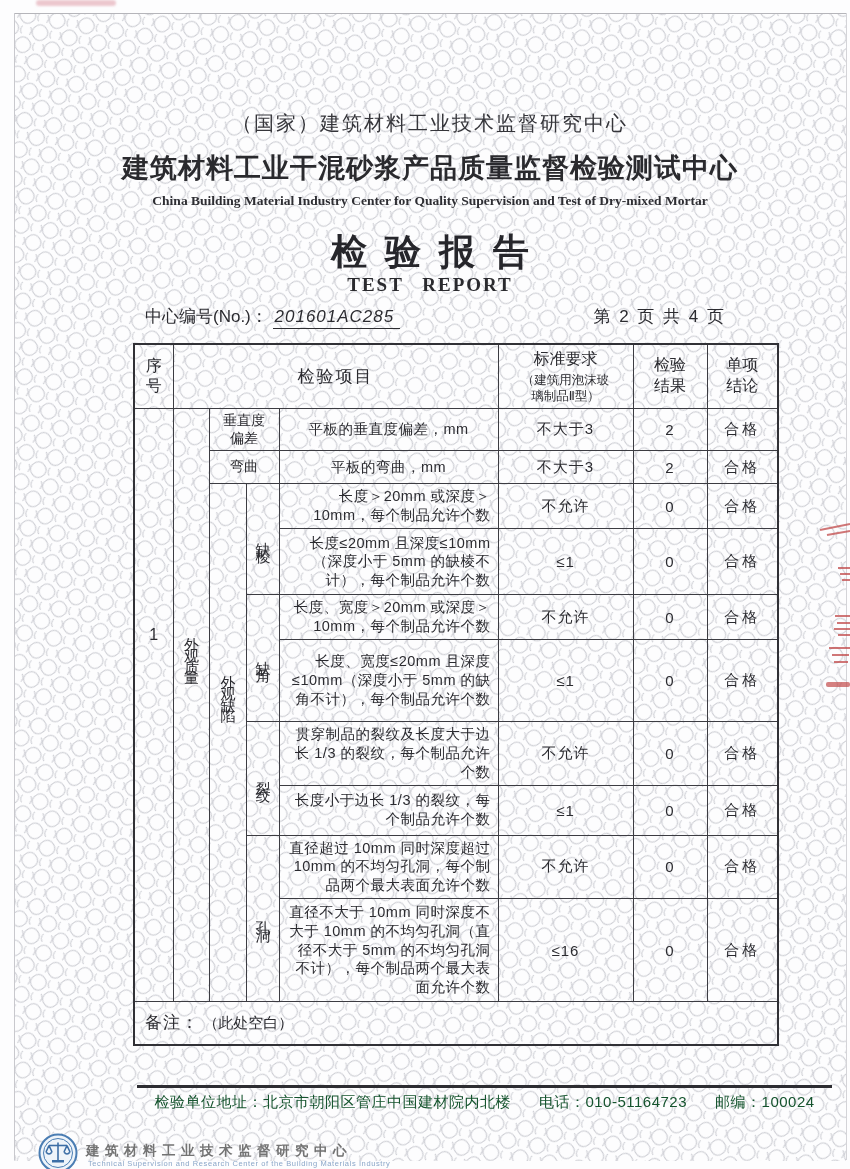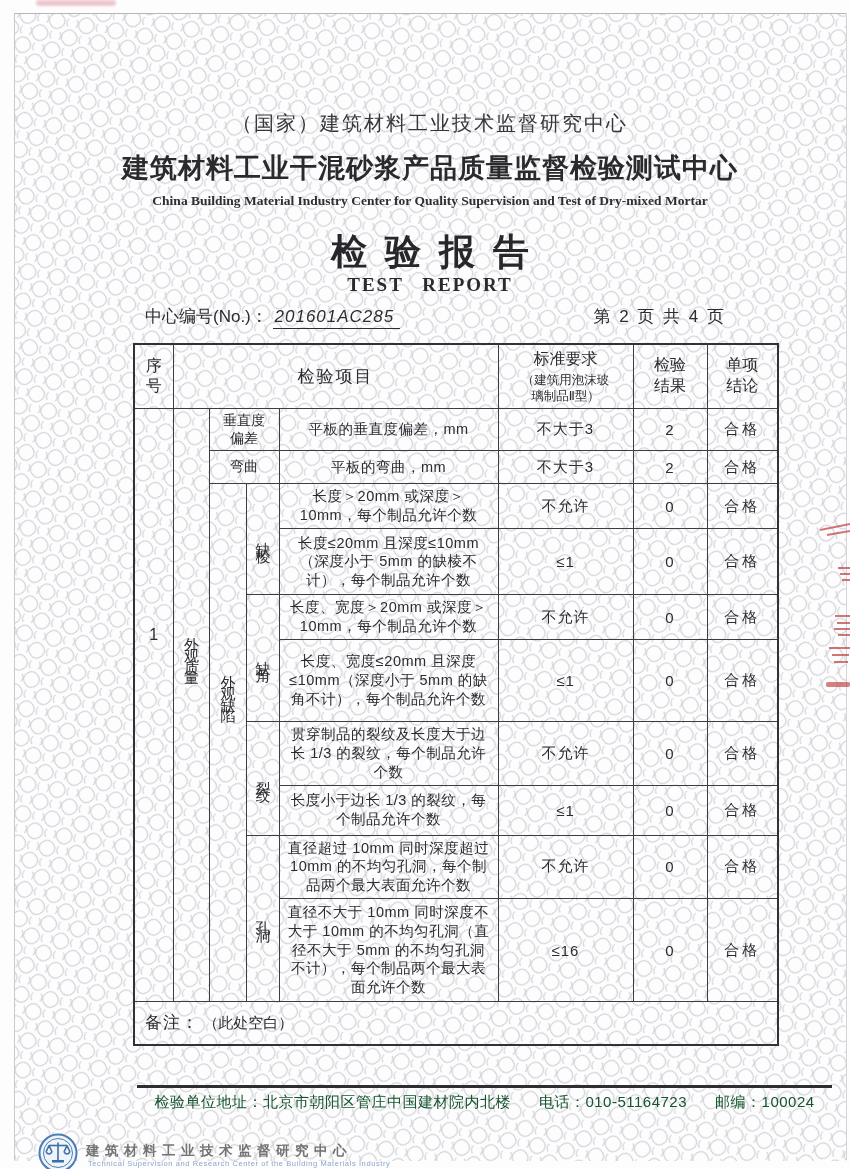--- a/index.html
+++ b/index.html
@@ -26,21 +26,21 @@
   table{border-collapse:collapse;table-layout:fixed;width:645px;}
   td,th{border:1.5px solid #3c3c42;vertical-align:middle;padding:2px 4px;font-weight:normal;
         overflow:hidden;}
   table{border:2.5px solid #313136;}
   th{font-size:16px;}
   .th-item{font-size:17px;letter-spacing:2px;}
   .std-note{font-size:12.5px;width:88px;margin:2px auto 0;line-height:1.3;letter-spacing:0;}
   .w1{display:inline-block;width:1.15em;line-height:1.25;}
   .w2{display:inline-block;width:2.2em;line-height:1.3;}
   .wrap3 span{display:inline-block;width:3.1em;line-height:1.35;}
-  .desc{font-size:14.5px;line-height:1.3;padding:3px 7px;text-align:center;letter-spacing:0.5px;}
+  .desc{font-size:14.5px;line-height:1.3;padding:3px 7px;text-align:right;letter-spacing:0.5px;}
   .ctr{text-align:center;}
   .val{text-align:center;font-size:15px;letter-spacing:1px;}
   .verdict{text-align:center;font-size:15px;letter-spacing:3px;}
   .vert{text-align:center;padding:0;}
   .vert span{writing-mode:vertical-rl;text-orientation:upright;display:inline-block;
              font-size:15px;letter-spacing:9px;}
   .vert-hi span{letter-spacing:11px;transform:translateY(-55px);}
   .vert-sub span{letter-spacing:7px;}
   .seq-cell{text-align:center;font-size:16px;}
   .seq-cell span{display:inline-block;transform:translateY(-70px);}

